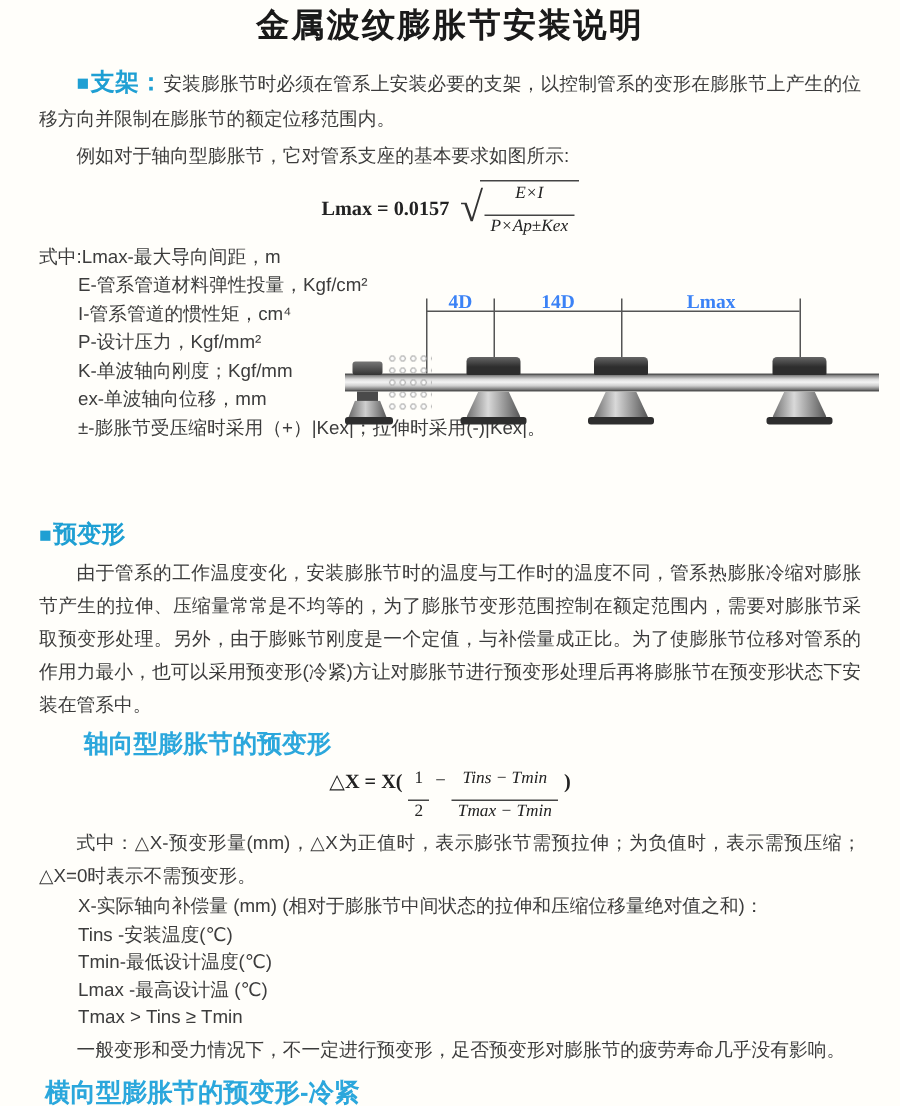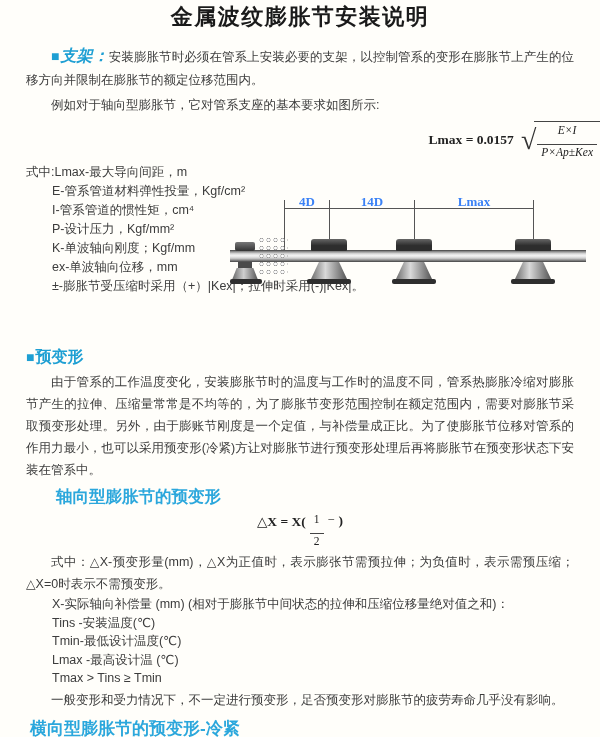--- a/index.html
+++ b/index.html
@@ -13,37 +13,37 @@
   .page { width: 600px; height: 737px; position: relative; }
 
   h1.title {
     margin-top: 2px; text-align: center;
     font-size: 22px; line-height: 30px; letter-spacing: 1.5px;
     color: #1a1a1a; font-weight: bold;
   }
 
   .para { margin: 0 26px; line-height: 23px; text-align: justify; }
   .p-support { margin-top: 12px; text-indent: 2em; }
-  .inline-heading { color: #1e9fd3; font-weight: bold; font-size: 16px; font-style: italic; }
+  .inline-heading { color: #1e9fd3; font-weight: bold; font-size: 16px; }
   .inline-heading .sq { font-size: 14px; margin-right: 1px; }
   .p-example { margin-top: 2px; text-indent: 2em; line-height: 22px; }
 
   
   .formula {
     text-align: center;
     font-family: "Liberation Serif", "DejaVu Serif", serif;
     color: #222;
   }
   .f-bold { font-weight: bold; font-size: 13.5px; }
   .frac { display: inline-flex; flex-direction: column; text-align: center;
           vertical-align: middle; line-height: 1.15; font-size: 11.5px; }
   .frac .num { border-bottom: 1px solid #444; padding: 0 4px 7px; }
   .frac .den { padding: 1px 4px 0; }
   .it { font-style: italic; }
-  .f-lmax { margin-top: 6px; height: 36px; display: flex; align-items: center; justify-content: flex-end; }
+  .f-lmax { margin-top: 6px; height: 36px; display: flex; align-items: center; justify-content: center; }
   .sqrt { display: inline-flex; align-items: center; margin-left: 7px; }
   .sqrt-sym { font-size: 28px; font-weight: 400; line-height: 28px; margin-right: -2px; color: #333; }
   .sqrt-body { border-top: 1.5px solid #444; padding: 2px 3px 0; display: inline-block; }
   .f-dx { margin: 6px 0 4px; height: 34px; display: flex; align-items: flex-start; justify-content: center; gap: 4px; }
 
   
   .defs-section { margin: 4px 26px 0; position: relative; min-height: 180px; }
   .def-lead { line-height: 20px; }
   .def-item { line-height: 19px; padding-left: 26px; }
   .def-note { line-height: 20px; text-indent: 2em; margin-top: 1px; }
@@ -163,20 +163,24 @@
 
   <div class="sub-heading">轴向型膨胀节的预变形</div>
 
   <div class="formula f-dx">
     <span class="f-bold">△X = X(</span>
     <span class="frac">
       <span class="num">1</span>
       <span class="den">2</span>
     </span>
     <span>−</span>
+    <span class="frac it">
+      <span class="num">Tins − Tmin</span>
+      <span class="den">Tmax − Tmin</span>
+    </span>
     <span class="f-bold">)</span>
   </div>
 
   <p class="para p-explain">式中：△X-预变形量(mm)，△X为正值时，表示膨张节需预拉伸；为负值时，表示需预压缩；△X=0时表示不需预变形。</p>
 
   <div class="def-line">X-实际轴向补偿量 (mm) (相对于膨胀节中间状态的拉伸和压缩位移量绝对值之和)：</div>
   <div class="def-line">Tins -安装温度(℃)</div>
   <div class="def-line">Tmin-最低设计温度(℃)</div>
   <div class="def-line">Lmax -最高设计温 (℃)</div>
   <div class="def-line">Tmax &gt; Tins ≥ Tmin</div>

